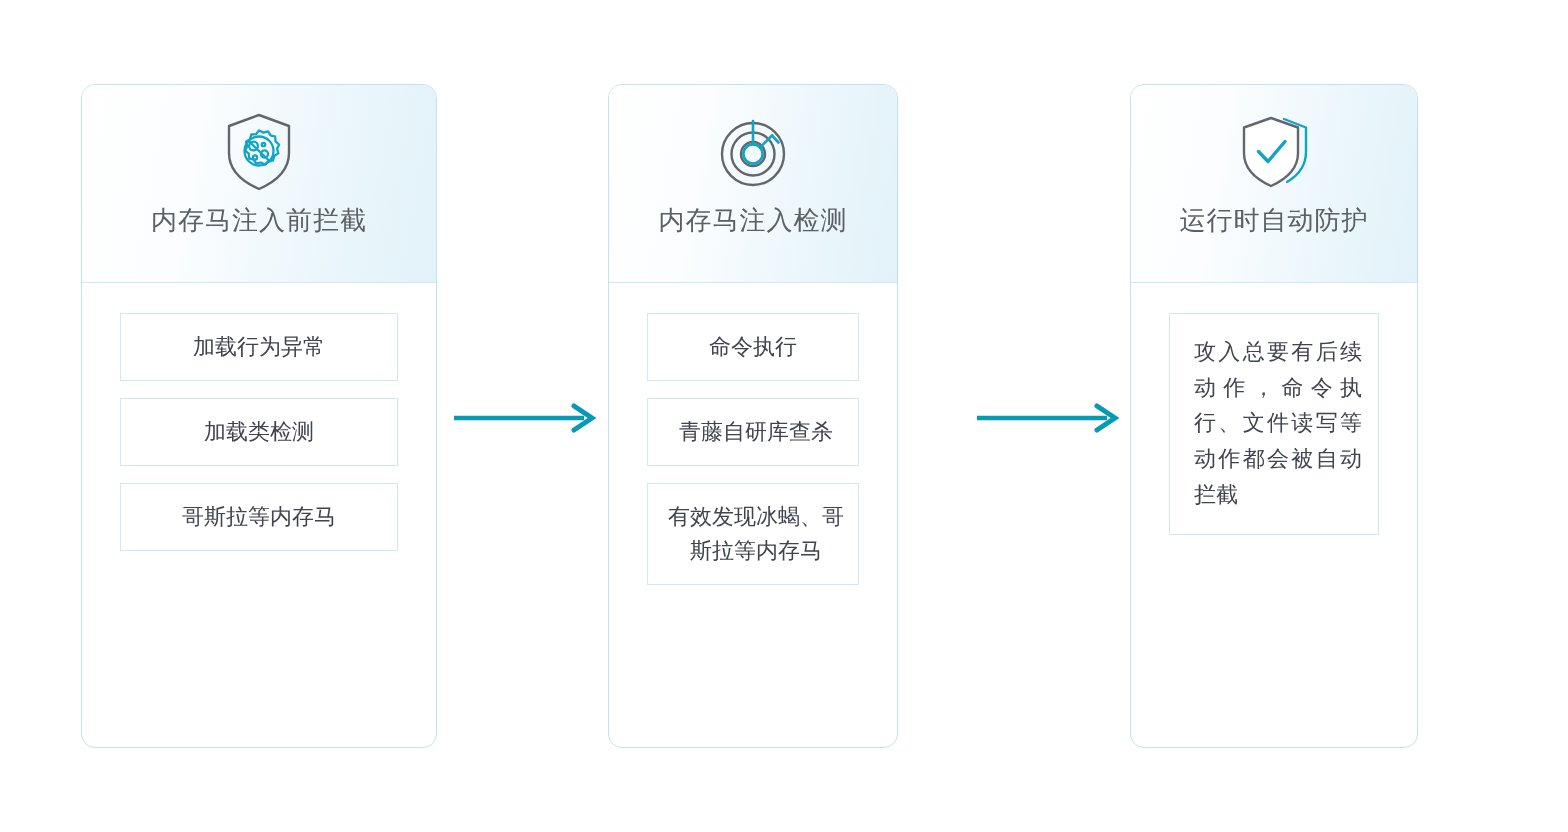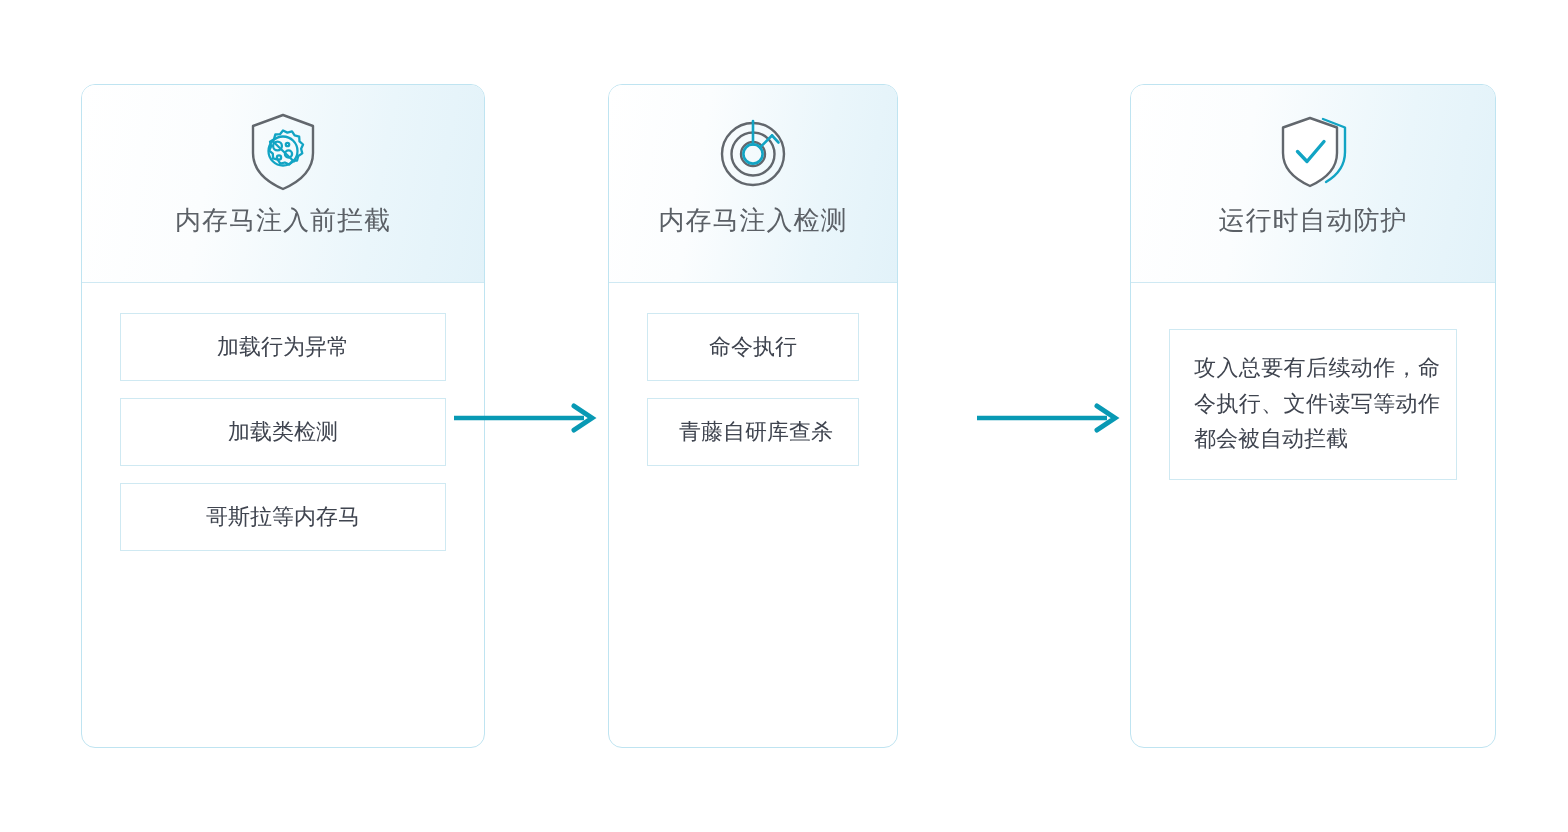--- a/index.html
+++ b/index.html
@@ -35,23 +35,23 @@
   .card {
     position: absolute;
     top: 84px;
     height: 664px;
     border: 1.5px solid #bfe4f1;
     border-radius: 14px;
     box-sizing: border-box;
     background: #ffffff;
     overflow: hidden;
   }
-  .card.c1 { left: 81px;   width: 404px; }
+  .card.c1 { left: 81px;   width: 356px; }
   .card.c2 { left: 608px;  width: 290px; }
-  .card.c3 { left: 1130px; width: 366px; }
+  .card.c3 { left: 1130px; width: 288px; }
 
   .card-header {
     position: relative;
     height: 198px;
     background: linear-gradient(100deg, #ffffff 0%, #fbfdfe 32%, #eaf6fb 72%, #e2f2f9 100%);
     border-bottom: 1.5px solid #cfe9f3;
     box-sizing: border-box;
     display: flex;
     flex-direction: column;
     align-items: center;
@@ -89,21 +89,20 @@
     color: #3f444f;
     line-height: 1.55;
   }
   .pill.narrow { padding-left: 12px; padding-right: 6px; }
 
   .pill.justified {
     text-align: justify;
     text-align-last: left;
     padding: 20px 16px 22px 24px;
     line-height: 1.62;
-    margin-top: 16px;
   }
 
   
   .arrow {
     position: absolute;
     top: 398px;
     width: 160px;
     height: 40px;
   }
   .arrow.a1 { left: 452px; }
@@ -162,20 +161,21 @@
               <path d="M51 36.5 L63 24.5"></path>
               <path d="M63 24.5 L69.5 31.5"></path>
             </g>
           </svg>
         </div>
         <div class="card-title">内存马注入检测</div>
       </div>
       <div class="card-body">
         <div class="pill">命令执行</div>
         <div class="pill narrow">青藤自研库查杀</div>
+        <div class="pill narrow">有效发现冰蝎、哥斯拉等内存马</div>
       </div>
     </div>
 
     <div class="arrow a2">
       <svg width="160" height="40" viewBox="0 0 160 40" fill="none">
         <path d="M2 20 H132" stroke="#0899b4" stroke-width="4.6" stroke-linecap="butt"></path>
         <path d="M122 8 L140 20 L122 32" stroke="#0899b4" stroke-width="5" fill="none" stroke-linecap="round" stroke-linejoin="miter"></path>
       </svg>
     </div>
 

